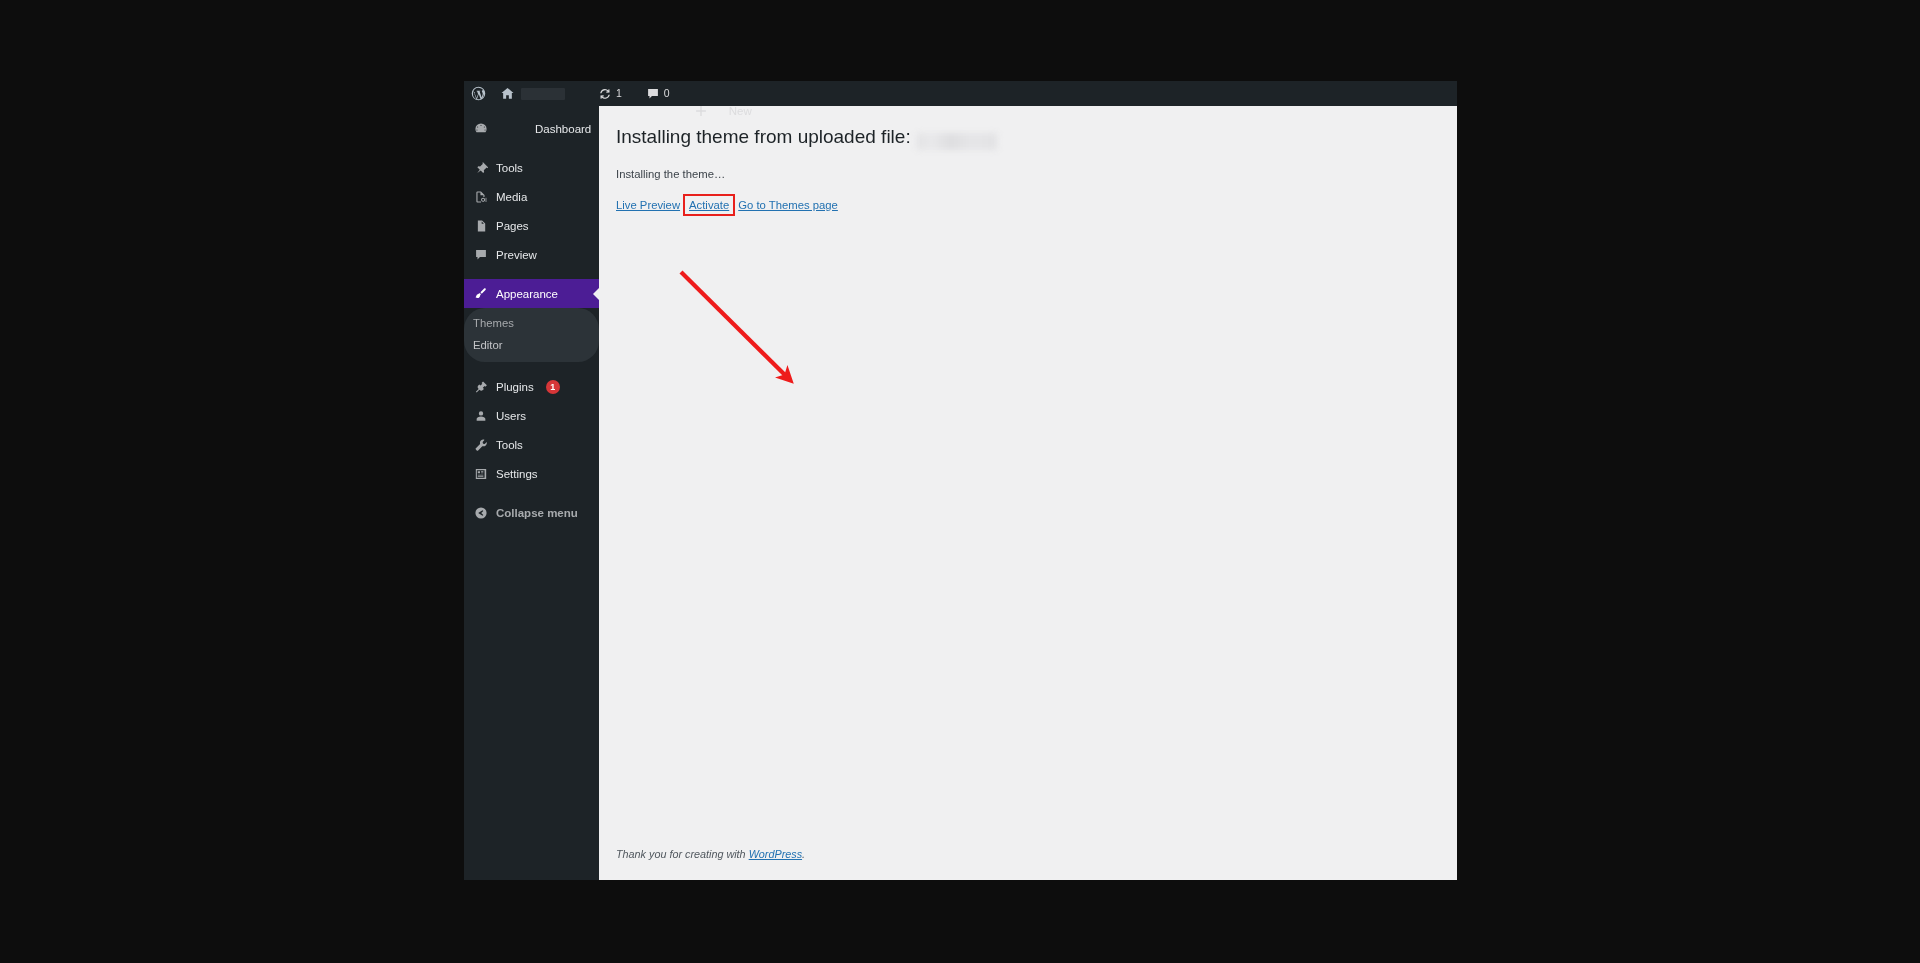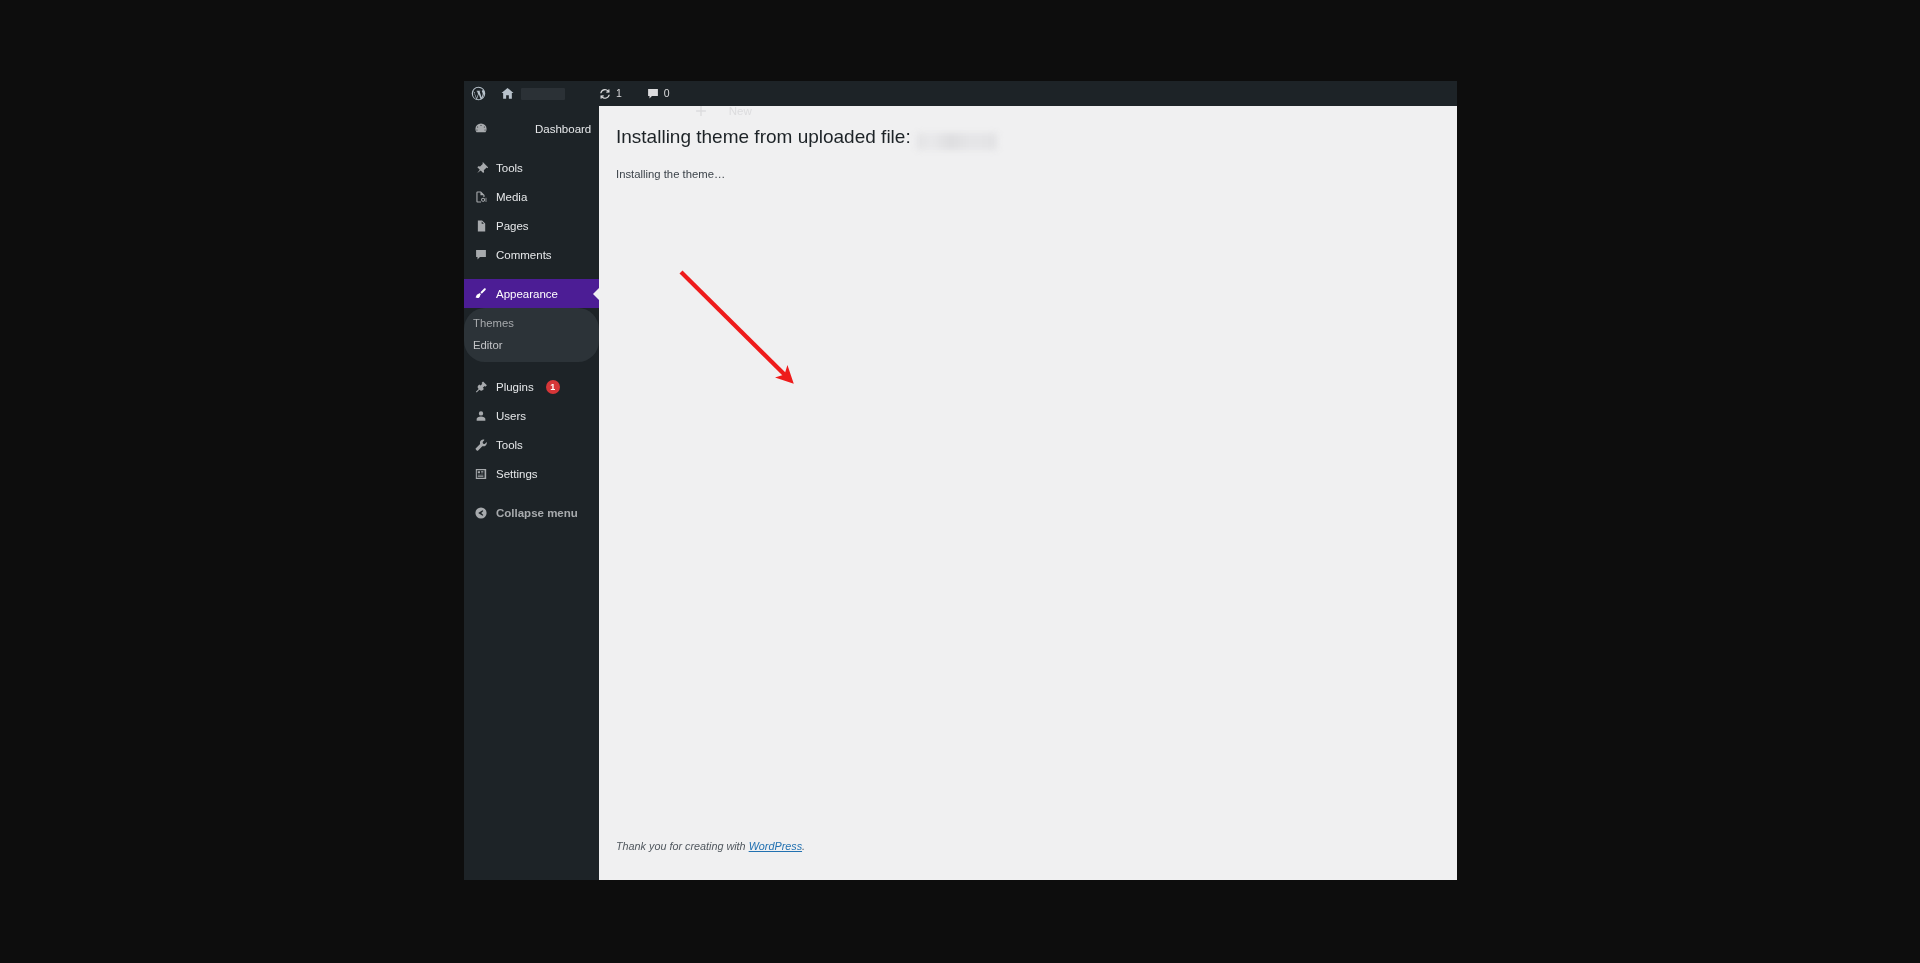--- a/index.html
+++ b/index.html
@@ -208,21 +208,21 @@
     border: 2px solid #e8201c;
     box-sizing: border-box;
   }
 
   
   #wpfooter {
     position: absolute;
     left: 135px;
     bottom: 0;
     width: 895px;
-    padding: 8px 0 28px 17px;
+    padding: 8px 0 20px 17px;
     box-sizing: border-box;
     font-size: 10.8px;
     color: #50575e;
     font-style: italic;
   }
   #wpfooter a {
     color: #2271b1;
     text-decoration: underline;
     font-style: italic;
     cursor: pointer;
@@ -331,21 +331,21 @@
         </span>
         <span>Pages</span>
       </div>
 
       <div class="menu-item">
         <span class="mi-icon">
           <svg width="14" height="14" viewBox="0 0 20 20" fill="currentColor">
             <path d="M3 3h14v10H8.5L5 16.3V13H3V3z"></path>
           </svg>
         </span>
-        <span>Comments</span>
+        <span>Preview</span>
       </div>
 
       <div class="menu-sep"></div>
 
       <div class="menu-item current">
         <span class="mi-icon">
           <svg width="14" height="14" viewBox="0 0 20 20" fill="currentColor">
             <path d="M16.5 2.2c-.6-.6-1.4-.5-2 .1l-5.3 5.3 1.9 1.9 5.3-5.3c.6-.6.7-1.4.1-2zM8.3 8.6l-.8.8c-.5.5-1.4.5-2.2.8-1 .4-1.7 1.2-1.9 2.3-.2.9-.6 1.6-1.2 2.2.9.8 2.2 1.2 3.4 1 1.3-.2 2.4-1.1 2.8-2.3.3-.8.3-1.6.7-2.1l.8-.8-1.6-1.9z"></path>
           </svg>
         </span>
@@ -411,20 +411,27 @@
     <div id="wpbody">
       <div id="content-inner">
 
         <h1 class="page-title">
           <span>Installing theme from uploaded file:</span>
           <span class="blur-name"></span>
         </h1>
 
         <p class="status-line">Installing the theme…</p>
 
+        <div class="links-row">
+          <a>Live Preview</a>
+          <span class="activate-wrap">
+            <a>Activate</a>
+          </span>
+          <a>Go to Themes page</a>
+        </div>
 
       </div>
     </div>
 
     <div id="wpfooter">
       <span>Thank you for creating with </span><a>WordPress</a><span>.</span>
     </div>
 
   </div>
 

